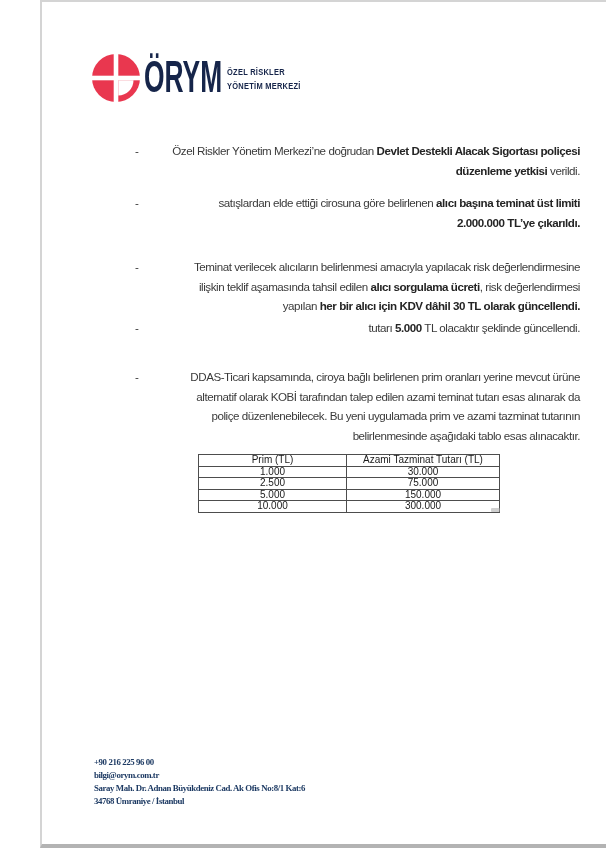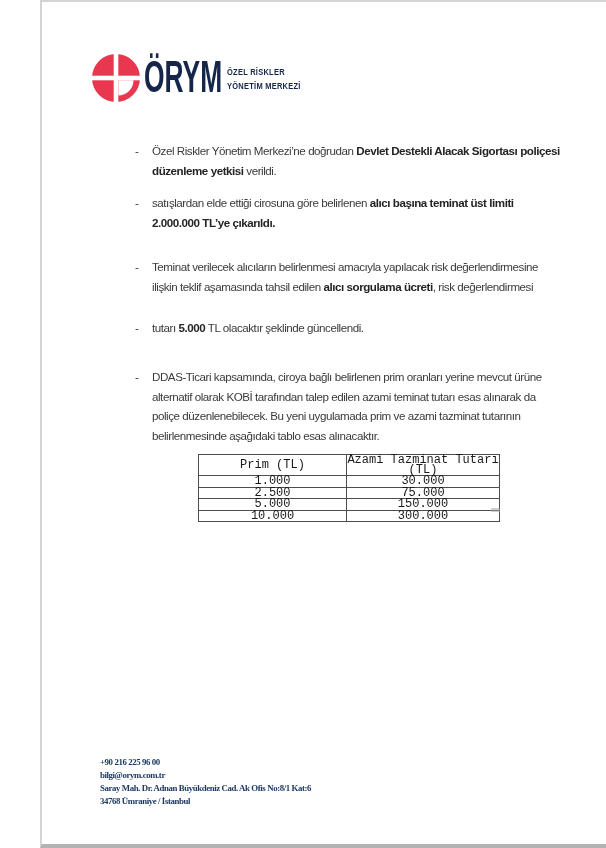--- a/index.html
+++ b/index.html
@@ -29,37 +29,37 @@
     position:absolute;left:93px;width:445px;
     font-size:11.6px;line-height:19.5px;letter-spacing:-0.45px;color:var(--body-text,#3A3A3A);
   }
   .bullet-item:nth-child(1){top:139px}
   .bullet-item:nth-child(2){top:191px}
   .bullet-item:nth-child(3){top:255px}
   .bullet-item:nth-child(4){top:316px}
   .bullet-item:nth-child(5){top:365px}
   .bullet-item .marker{position:absolute;left:0;top:0;}
   .bullet-item .lines{padding-left:17px;}
-  .bullet-item .line{white-space:nowrap;}
+  .bullet-item .line{white-space:nowrap;text-align:right;}
   .bullet-item .bd{font-weight:700;color:#242424;}
   
   .prim-table{
     position:absolute;left:156px;top:452px;border-collapse:collapse;table-layout:fixed;
-    font-family:Liberation Mono, monospace;font-size:12px;color:#1a1a1a;
+    font-family:Liberation Sans, sans-serif;font-size:10px;color:#1a1a1a;
   }
   .prim-table th,.prim-table td{
     border:1px solid #4d4d4d;text-align:center;vertical-align:middle;
     padding:0;height:10.5px;line-height:10px;font-weight:400;
   }
   .prim-table col.c1{width:148px}
   .prim-table col.c2{width:153px}
   .artifact{position:absolute;left:449px;top:506px;width:9px;height:4px;background:#a8a8a8;opacity:.55;border-radius:1px;}
   
   .footer{
-    position:absolute;left:58px;top:754px;
+    position:absolute;left:52px;top:754px;
     font-family:"Liberation Serif",serif;font-weight:700;
     font-size:8.8px;line-height:13px;letter-spacing:-0.4px;color:var(--footer-navy,#1D3A63);
     white-space:nowrap;
   }
 </style>
 </head>
 <body>
 
 <div class="page">
 
@@ -90,20 +90,21 @@
         <div class="lines">
           <div class="line"><span>satışlardan elde ettiği cirosuna göre belirlenen </span><span class="bd">alıcı başına teminat üst limiti</span></div>
           <div class="line"><span class="bd">2.000.000 TL’ye çıkarıldı.</span></div>
         </div>
       </div>
       <div class="bullet-item">
         <span class="marker">-</span>
         <div class="lines">
           <div class="line"><span>Teminat verilecek alıcıların belirlenmesi amacıyla yapılacak risk değerlendirmesine</span></div>
           <div class="line"><span>ilişkin teklif aşamasında tahsil edilen </span><span class="bd">alıcı sorgulama ücreti</span><span>, risk değerlendirmesi</span></div>
+          <div class="line"><span>yapılan </span><span class="bd">her bir alıcı için KDV dâhil 30 TL olarak güncellendi.</span></div>
         </div>
       </div>
       <div class="bullet-item">
         <span class="marker">-</span>
         <div class="lines">
           <div class="line"><span>tutarı </span><span class="bd">5.000</span><span> TL olacaktır şeklinde güncellendi.</span></div>
         </div>
       </div>
       <div class="bullet-item">
         <span class="marker">-</span>

